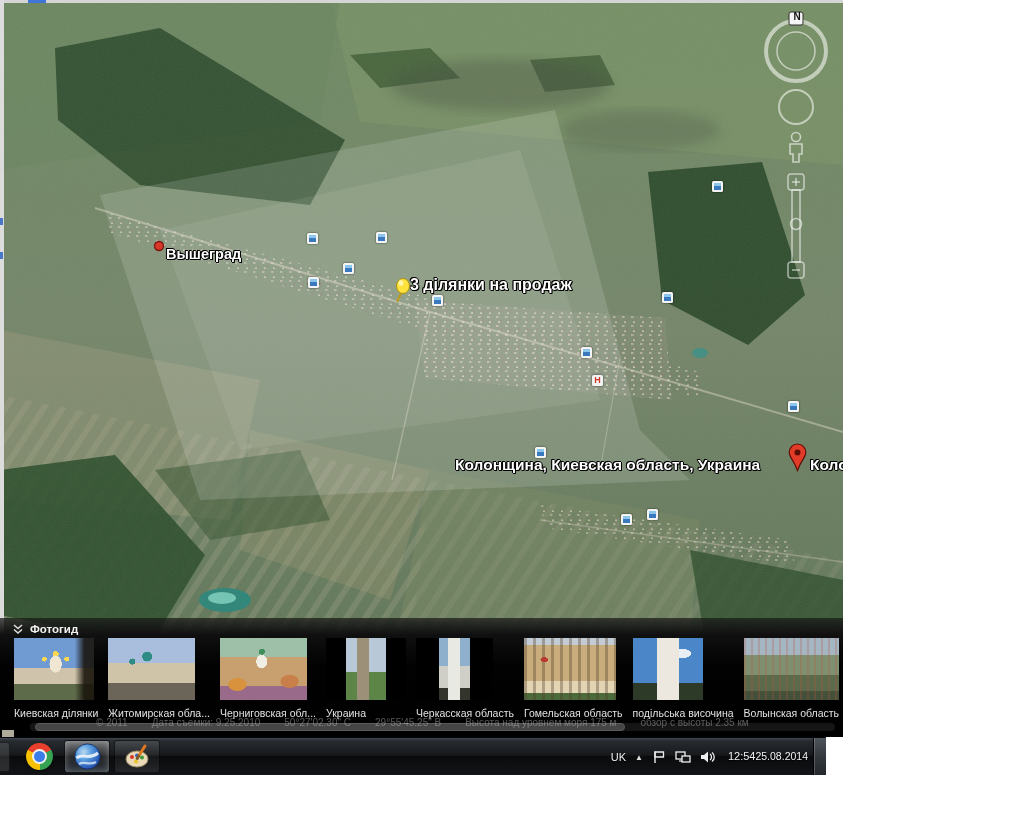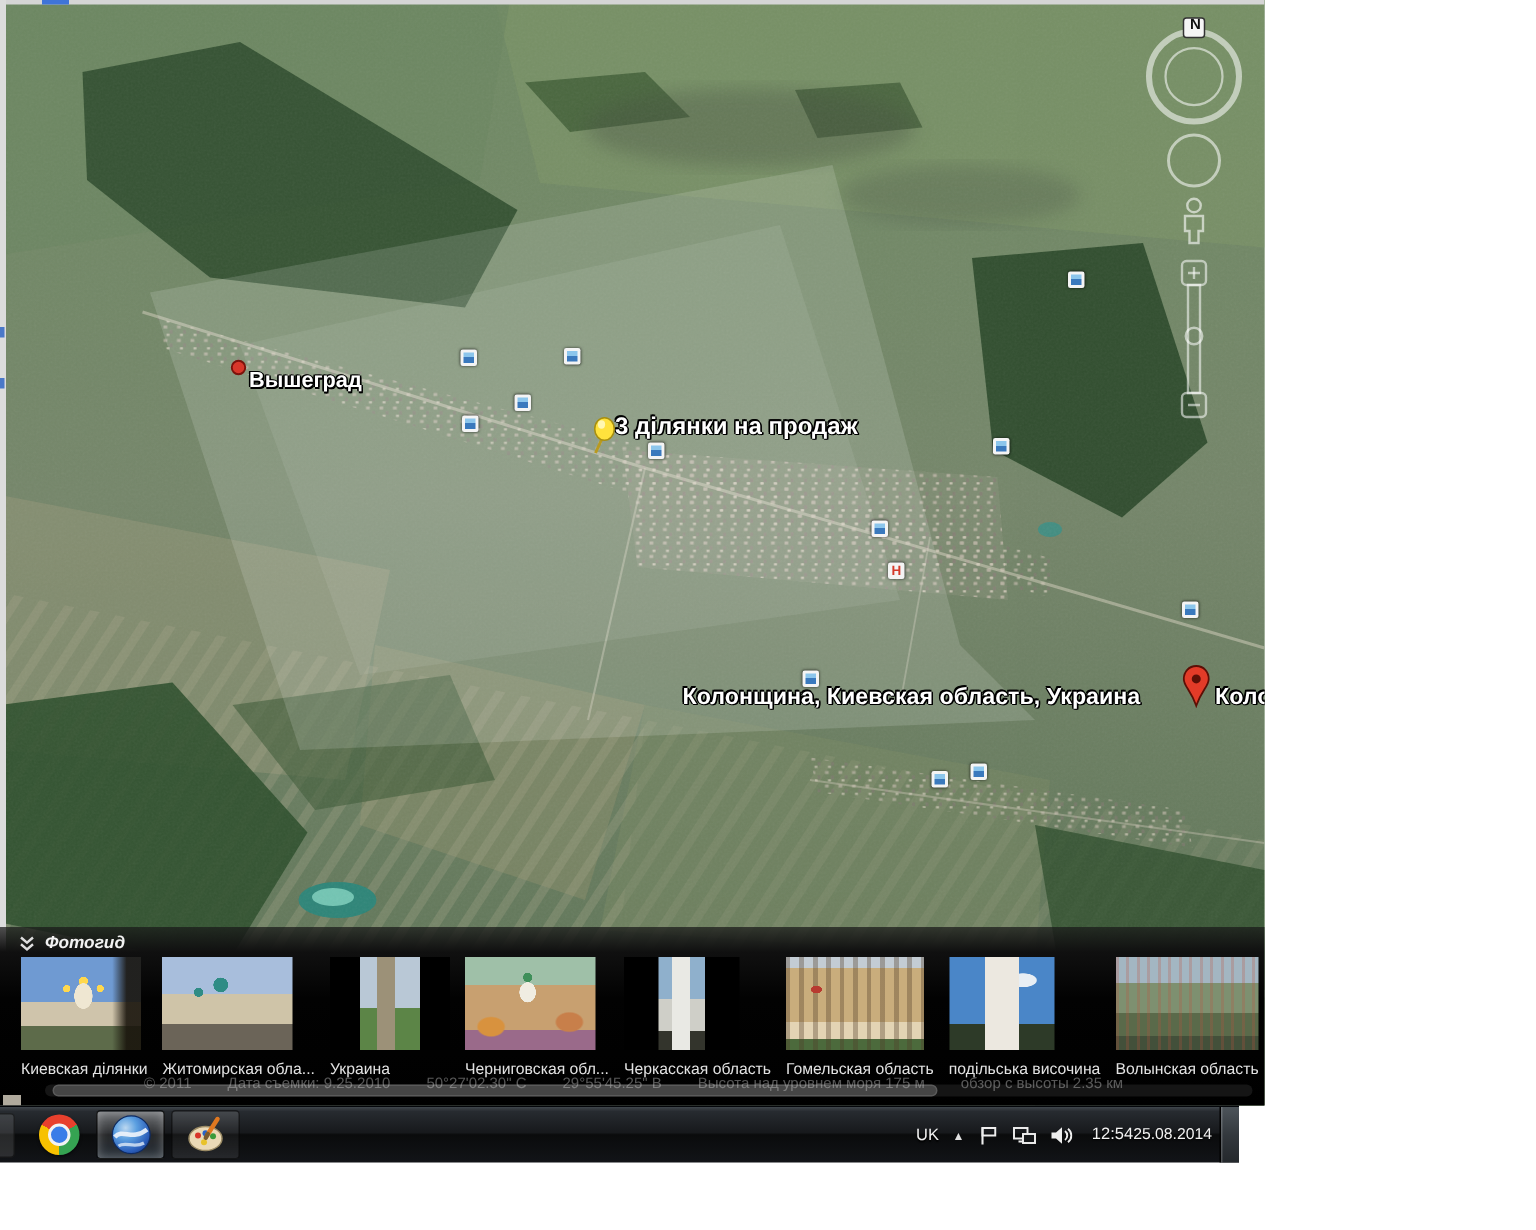--- a/index.html
+++ b/index.html
@@ -32,21 +32,21 @@
   .poi-h{position:absolute;width:11px;height:11px;background:#f4f4f4;border-radius:1.5px;z-index:15;
     box-shadow:0 0 2px rgba(0,0,0,.7);color:#d43a2a;font-size:9px;font-weight:bold;text-align:center;line-height:11px;cursor:pointer;}
 
   
   .nav-controls{position:absolute;right:8px;top:6px;z-index:30;}
 
   
   .photo-panel{position:absolute;left:0;top:618px;width:843px;height:119px;z-index:50;overflow:hidden;
     background:linear-gradient(180deg,rgba(25,25,25,.72) 0,#101010 14%,#020202 40%,#000 100%);}
   .pp-header{position:absolute;left:12px;top:5px;display:flex;align-items:center;gap:6px;}
-  .pp-title{color:#f2f2f2;font-size:11.5px;font-weight:bold;font-style:italic;}
+  .pp-title{color:#f2f2f2;font-size:11.5px;font-weight:bold;}
   .pp-chevron{width:12px;height:12px;cursor:pointer;}
   .thumb-row{position:absolute;left:14px;top:20px;display:flex;gap:10px;}
   .thumb-wrap{display:flex;flex-direction:column;cursor:pointer;}
   .thumb{height:62px;position:relative;background:#000;overflow:hidden;}
   .thumb .inner{position:absolute;top:0;bottom:0;}
   .thumb-label{margin-top:7px;font-size:10.5px;color:#e2e2e2;white-space:nowrap;}
   .tw1 .thumb{width:80px;} .tw2 .thumb{width:87px;} .tw3 .thumb{width:80px;}
   .tw4 .thumb{width:87px;} .tw5 .thumb{width:77px;} .tw6 .thumb{width:92px;}
   .tw7 .thumb{width:70px;} .tw8 .thumb{width:95px;}
 
@@ -288,29 +288,29 @@
 
     <div class="thumb-row">
       <div class="thumb-wrap tw1">
         <div class="thumb t-kyiv"></div>
         <div class="thumb-label">Киевская ділянки</div>
       </div>
       <div class="thumb-wrap tw2">
         <div class="thumb t-zhytomyr"></div>
         <div class="thumb-label">Житомирская обла...</div>
       </div>
+      <div class="thumb-wrap tw4">
+        <div class="thumb t-chernihiv"></div>
+        <div class="thumb-label">Черниговская обл...</div>
+      </div>
       <div class="thumb-wrap tw3">
         <div class="thumb t-tower">
             <div class="inner"></div>
           </div>
         <div class="thumb-label">Украина</div>
-      </div>
-      <div class="thumb-wrap tw4">
-        <div class="thumb t-chernihiv"></div>
-        <div class="thumb-label">Черниговская обл...</div>
       </div>
       <div class="thumb-wrap tw5">
         <div class="thumb t-cherkasy">
             <div class="inner" style="left:30%;width:40%"></div>
           </div>
         <div class="thumb-label">Черкасская область</div>
       </div>
       <div class="thumb-wrap tw6">
         <div class="thumb t-gomel"></div>
         <div class="thumb-label">Гомельская область</div>

